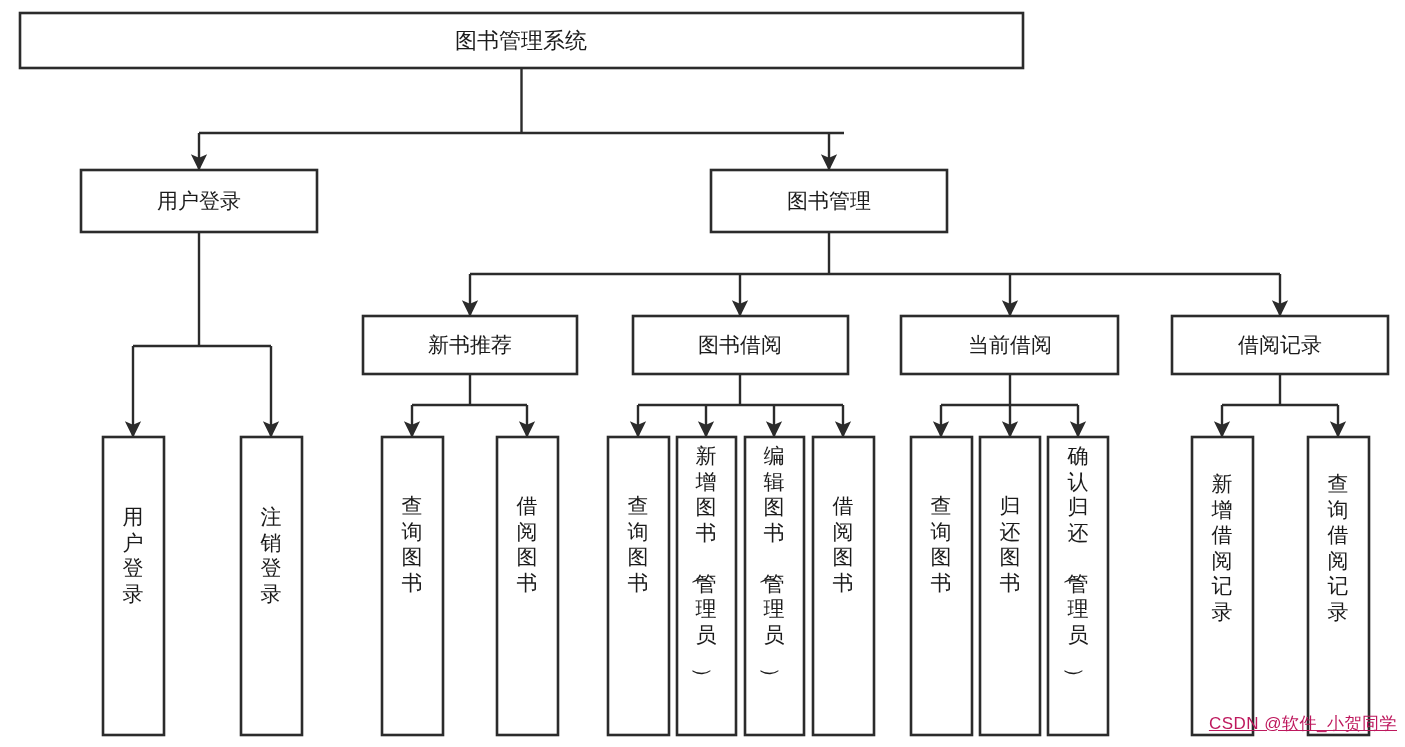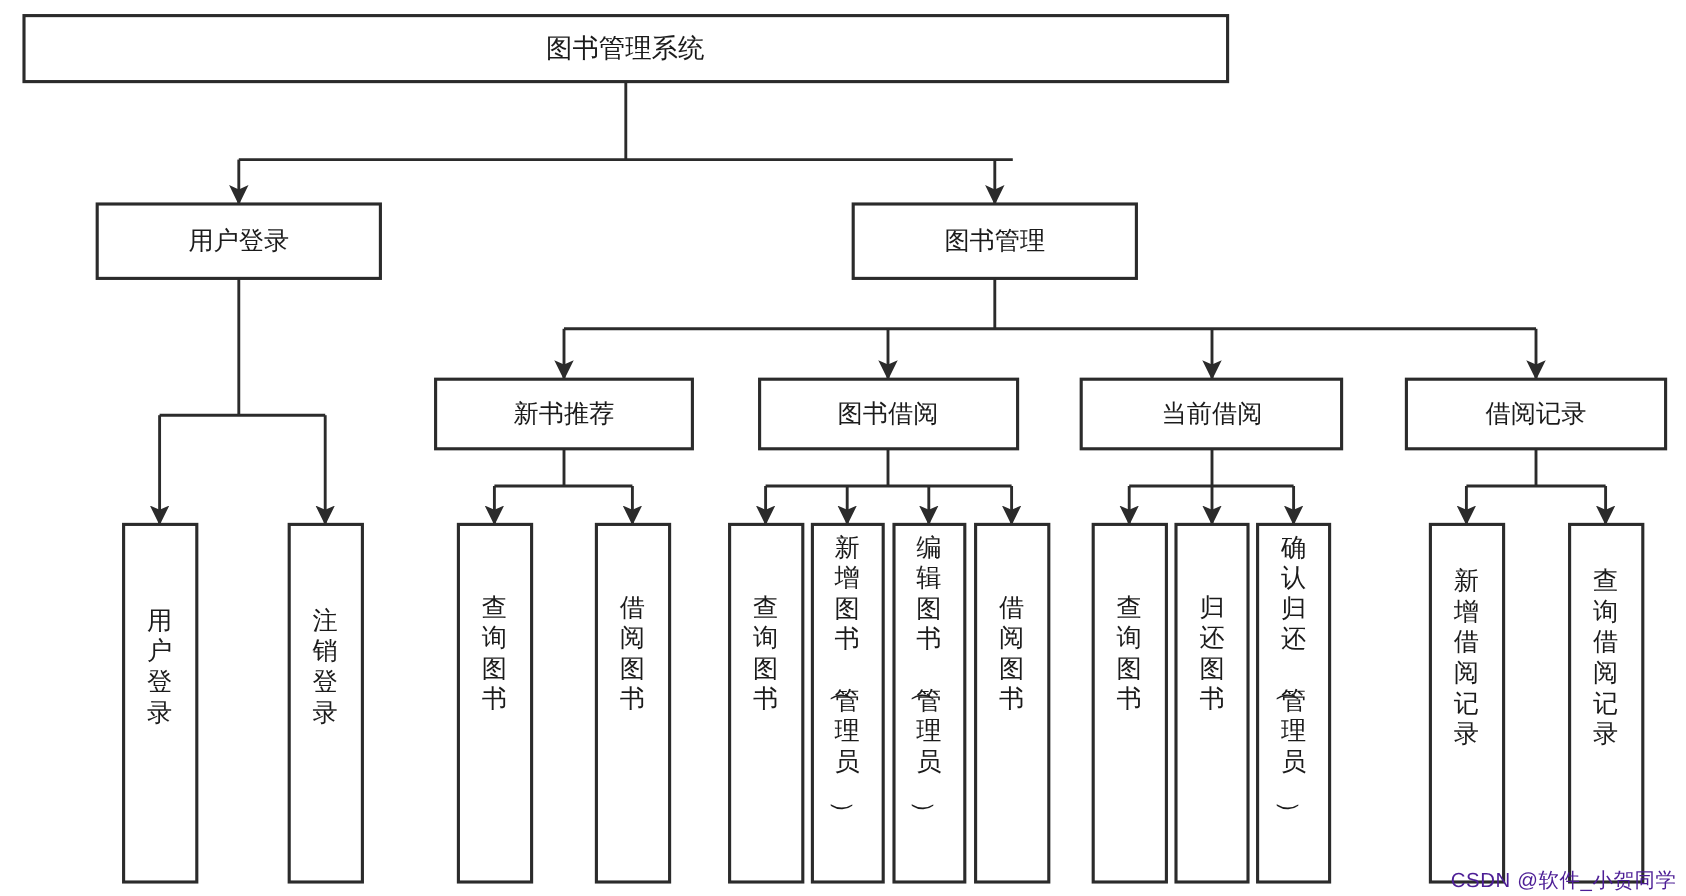--- a/index.html
+++ b/index.html
@@ -51,27 +51,28 @@
     stroke-width: 2.4;
     fill: none;
   }
   .arrow-head {
     fill: #2b2b2b;
     stroke: none;
   }
   .watermark {
     position: absolute;
     right: 8px;
-    bottom: 2px;
-    color: #4c1d95;
+    bottom: 12px;
+    color: #be185d;
     font-size: 17px;
     font-family: "Liberation Sans", "DejaVu Sans", sans-serif;
     letter-spacing: 0.5px;
     white-space: nowrap;
     user-select: none;
+    text-decoration: underline;
   }
 </style>
 </head>
 <body>
 
 <div id="stage">
 
   <svg class="diagram" viewBox="0 0 1405 747">
     <defs>
       <marker id="arrow" viewBox="0 0 12 12" refX="10.5" refY="6" markerWidth="7.5" markerHeight="7.5" orient="auto-start-reverse">

